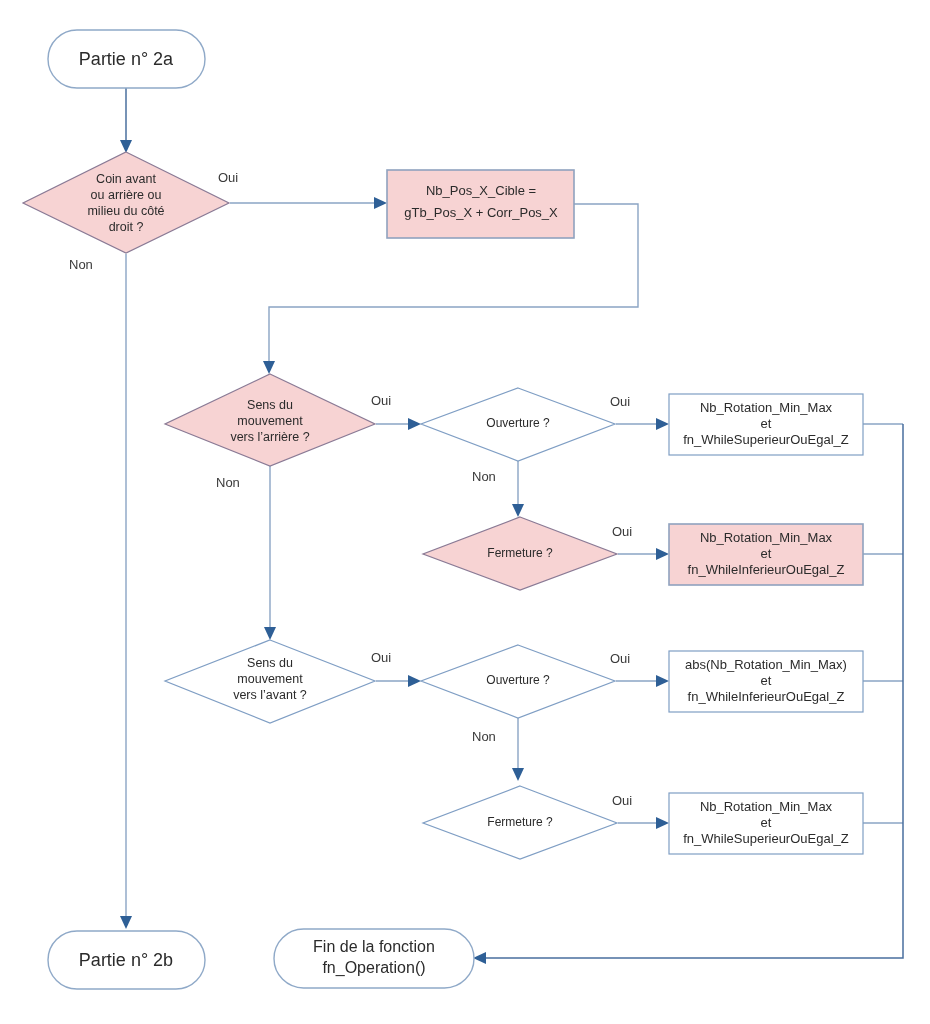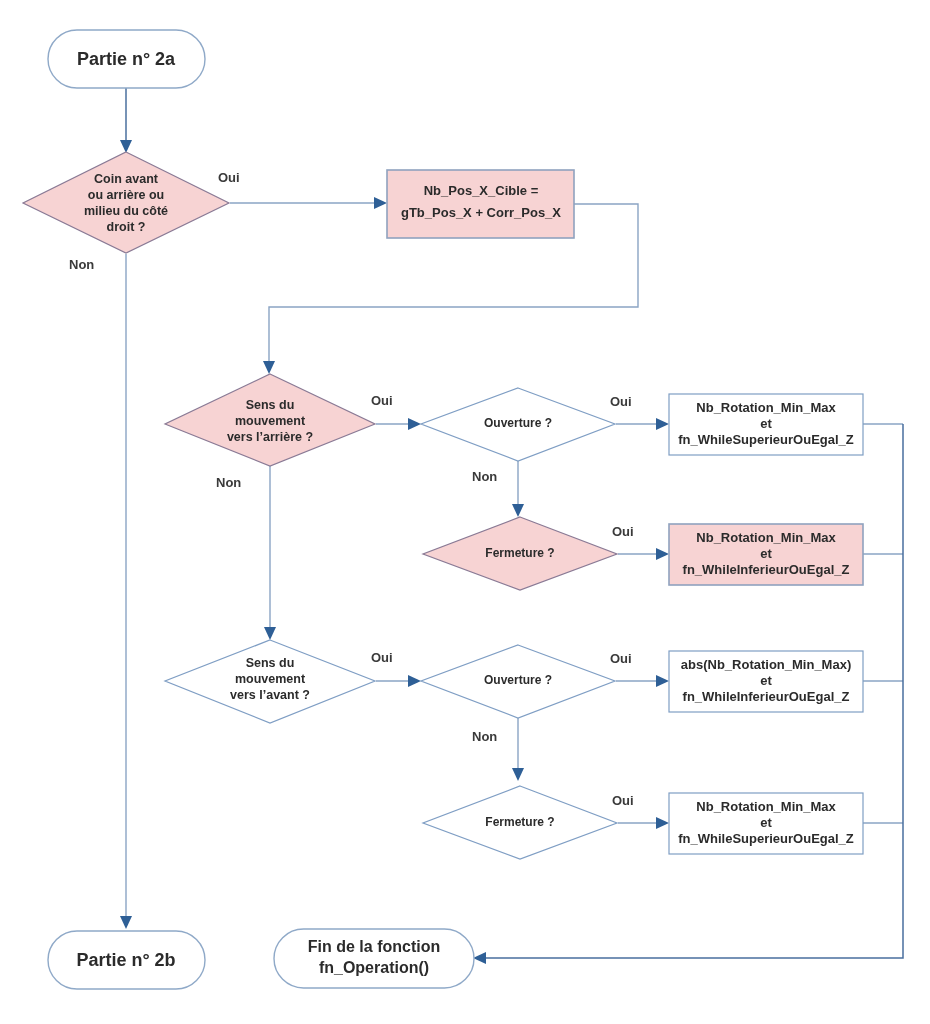--- a/index.html
+++ b/index.html
@@ -10,21 +10,20 @@
   body {
     width: 930px;
     height: 1024px;
     font-family: "Liberation Sans", sans-serif;
     overflow: hidden;
   }
   #flowchart-root {
     position: relative;
     width: 930px;
     height: 1024px;
-    font-weight: bold;
   }
   svg#flow-svg {
     display: block;
     width: 930px;
     height: 1024px;
   }
   .node-shape-terminal {
     fill: #ffffff;
     stroke: #8fa9c8;
     stroke-width: 1.4;

